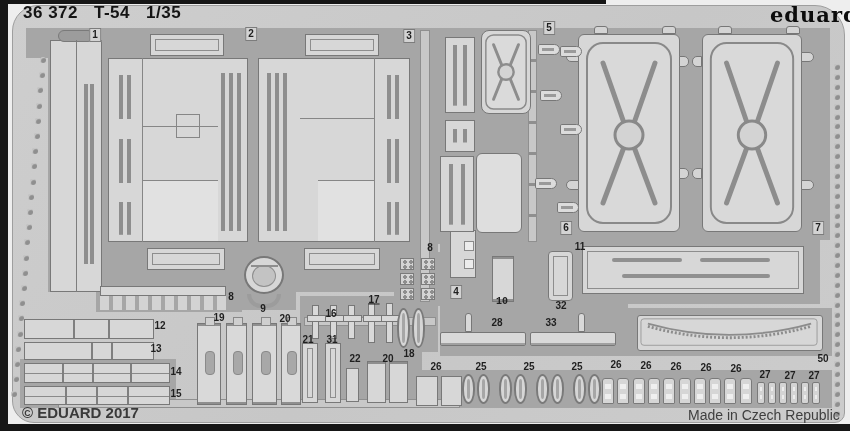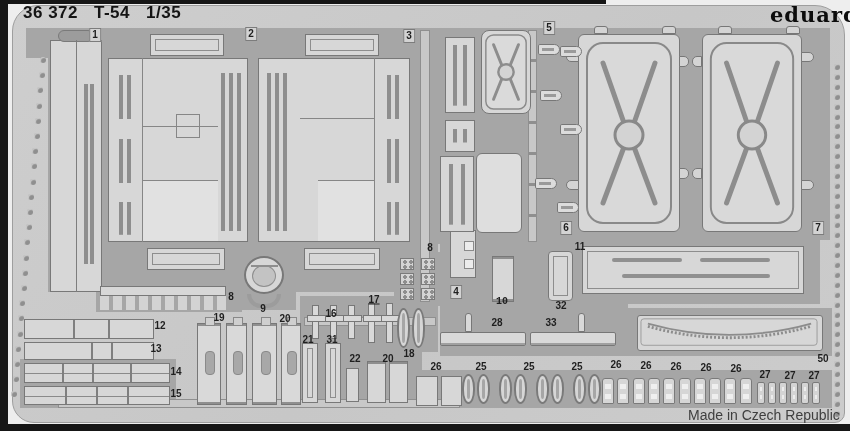--- a/index.html
+++ b/index.html
@@ -101,20 +101,21 @@
 <body>
 
 <div id="photo">
 
   <div id="fret"></div>
 
   <div id="header-title">
     <span>36 372</span><span>T-54</span><span>1/35</span>
   </div>
   <div id="brand-logo">eduard</div>
+  <div id="copyright">© EDUARD 2017</div>
   <div id="origin">Made in Czech Republic</div>
 
   <div class="z" style="left:26px;top:28px;width:586px;height:30px"></div>
   <div class="z" style="left:48px;top:28px;width:390px;height:264px"></div>
   <div class="z" style="left:96px;top:282px;width:146px;height:30px"></div>
   <div class="z" style="left:238px;top:248px;width:58px;height:62px"></div>
   <div class="z" style="left:394px;top:252px;width:50px;height:54px"></div>
   <div class="z" style="left:438px;top:28px;width:140px;height:216px"></div>
   <div class="z" style="left:555px;top:28px;width:275px;height:212px"></div>
   <div class="z" style="left:570px;top:238px;width:250px;height:66px"></div>

